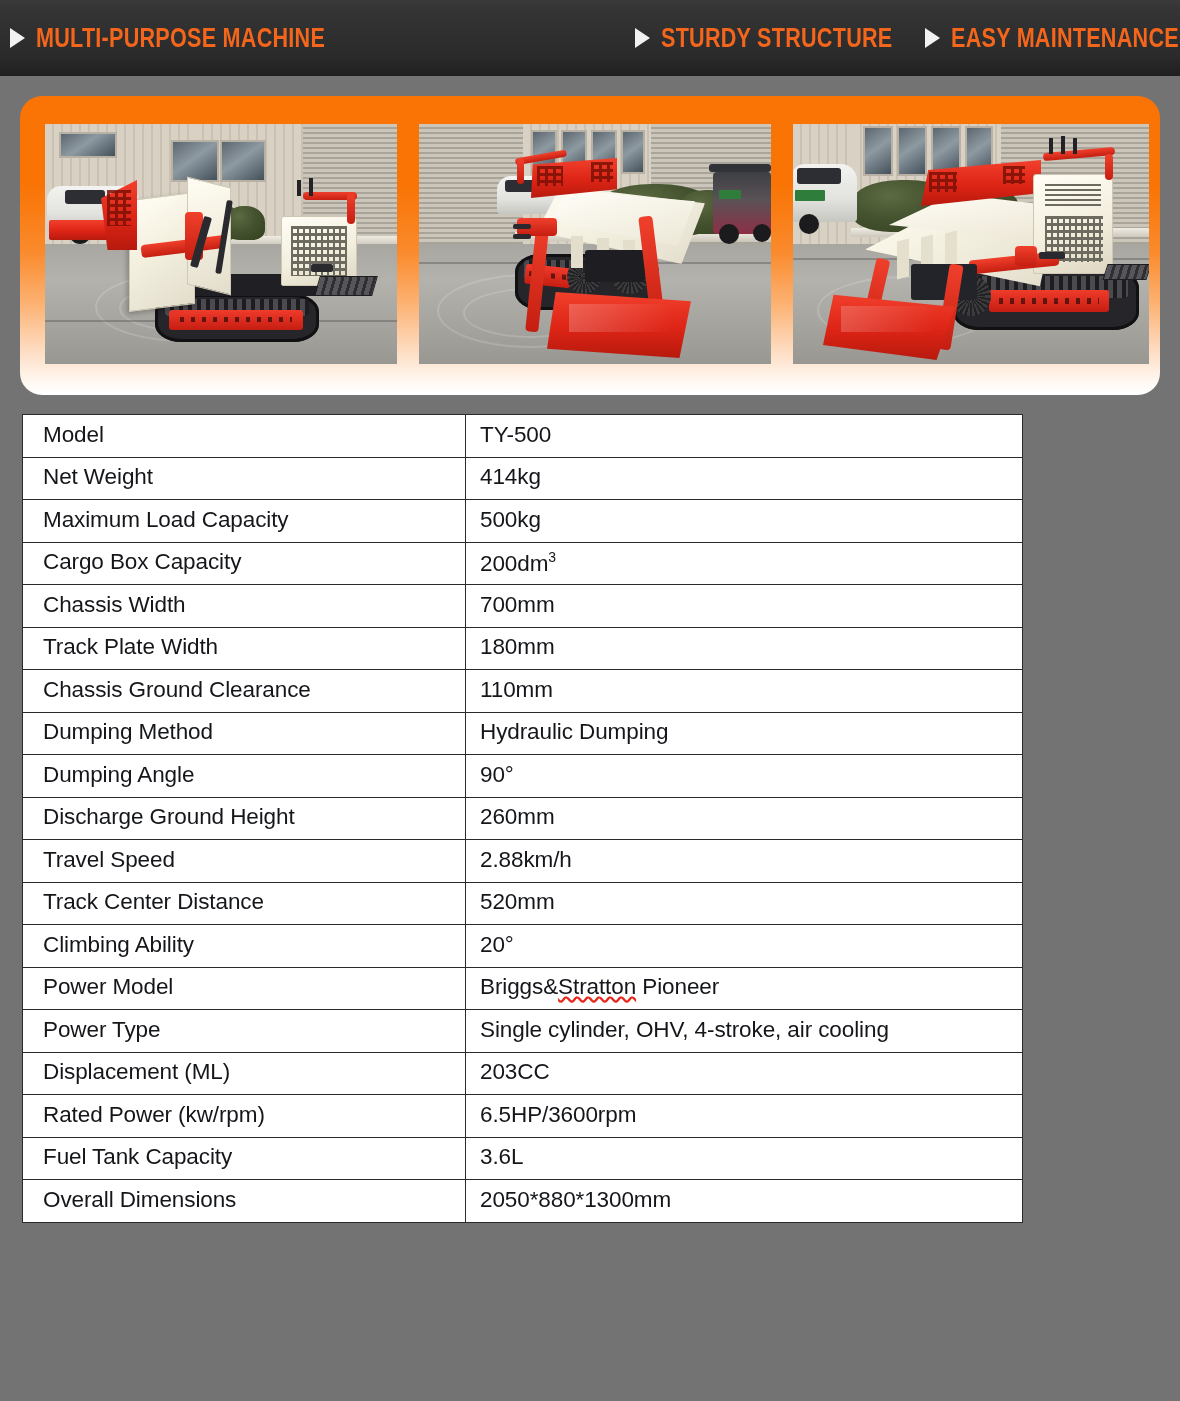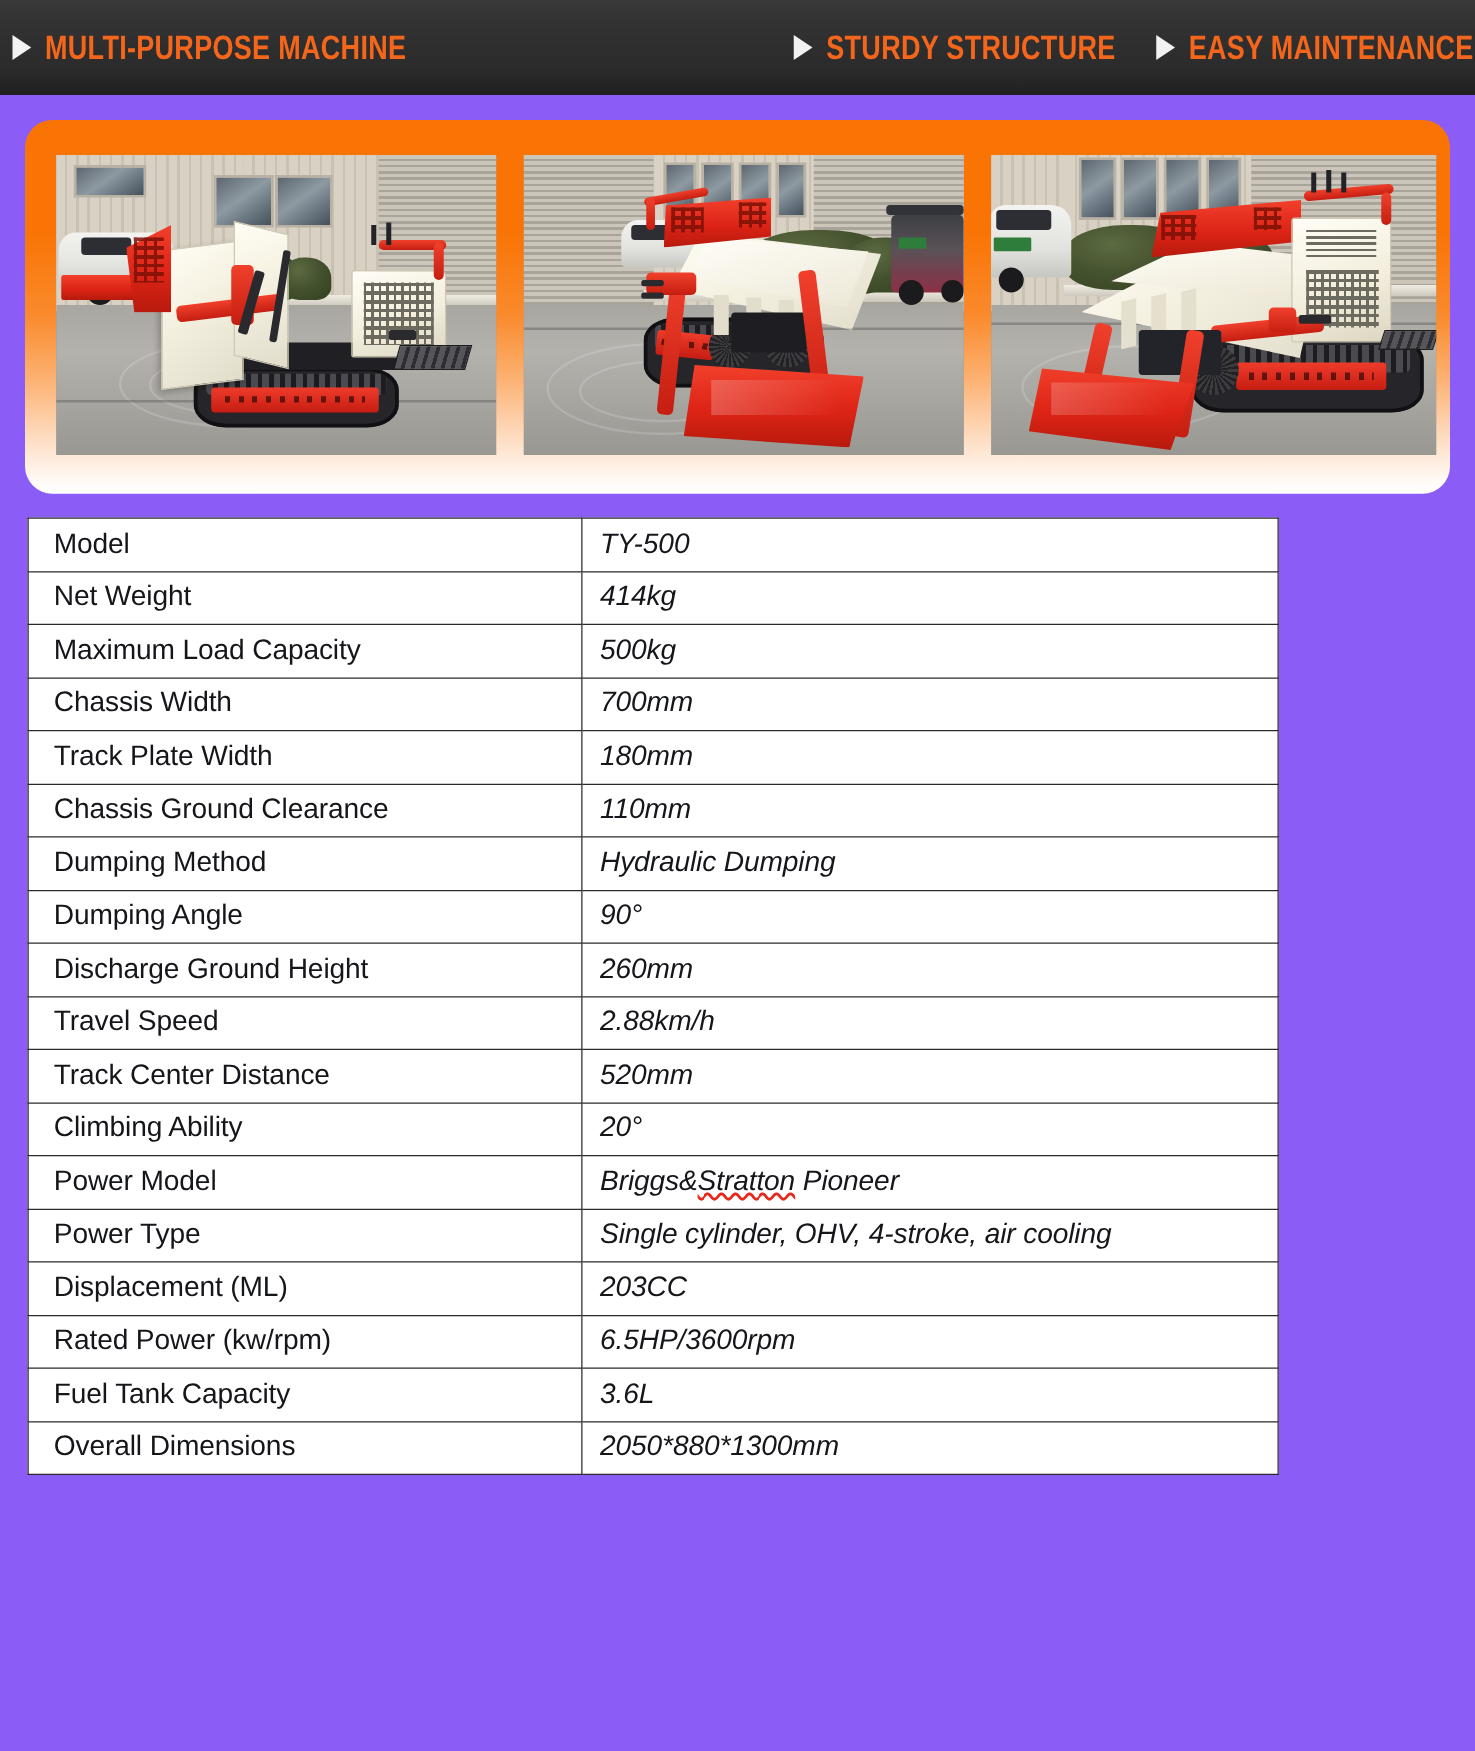--- a/index.html
+++ b/index.html
@@ -2,21 +2,21 @@
 <html><head>
 <meta charset="utf-8">
 <style>
   * { box-sizing: border-box; margin: 0; padding: 0; }
   html, body {
     width: 1180px; height: 1401px;
     background: #ffffff;
     font-family: "Liberation Sans", sans-serif;
     overflow: hidden;
   }
-  #page { position: relative; width: 1180px; height: 1401px; background: #8b5cf6; }
+  #page { position: relative; width: 1180px; height: 1401px; background: #737373; }
 
   
   .header-bar {
     position: absolute; left: 0; top: 0; width: 1180px; height: 76px;
     background: linear-gradient(to bottom,
         #3a3a3a 0%, #343434 14%, #2f2f2f 45%, #2b2b2b 72%, #232323 92%, #1e1e1e 100%);
     display: flex; align-items: center;
   }
   .nav-item {
     display: flex; align-items: center; height: 100%;
@@ -201,21 +201,21 @@
     height: 42.5px;
     padding: 0 0 2px 20px;
     font-size: 22.5px;
     color: #14161a;
     font-weight: 400;
     vertical-align: middle;
     line-height: 1;
     letter-spacing: -0.1px;
   }
   .spec-table td.label { width: 443px; }
-  .spec-table td.value { padding-left: 14px; font-style: italic; }
+  .spec-table td.value { padding-left: 14px; }
   .sup { font-size: 14px; vertical-align: super; }
   .misspell {
     text-decoration: underline wavy #e8281c;
     text-decoration-skip-ink: none;
   }
 </style>
 </head>
 <body>
 
 <div id="page">
@@ -423,20 +423,24 @@
         </tr>
         <tr>
           <td class="label">Net Weight</td>
           <td class="value">414kg</td>
         </tr>
         <tr>
           <td class="label">Maximum Load Capacity</td>
           <td class="value">500kg</td>
         </tr>
         <tr>
+          <td class="label">Cargo Box Capacity</td>
+          <td class="value"><span>200dm</span><span class="sup">3</span></td>
+        </tr>
+        <tr>
           <td class="label">Chassis Width</td>
           <td class="value">700mm</td>
         </tr>
         <tr>
           <td class="label">Track Plate Width</td>
           <td class="value">180mm</td>
         </tr>
         <tr>
           <td class="label">Chassis Ground Clearance</td>
           <td class="value">110mm</td>

